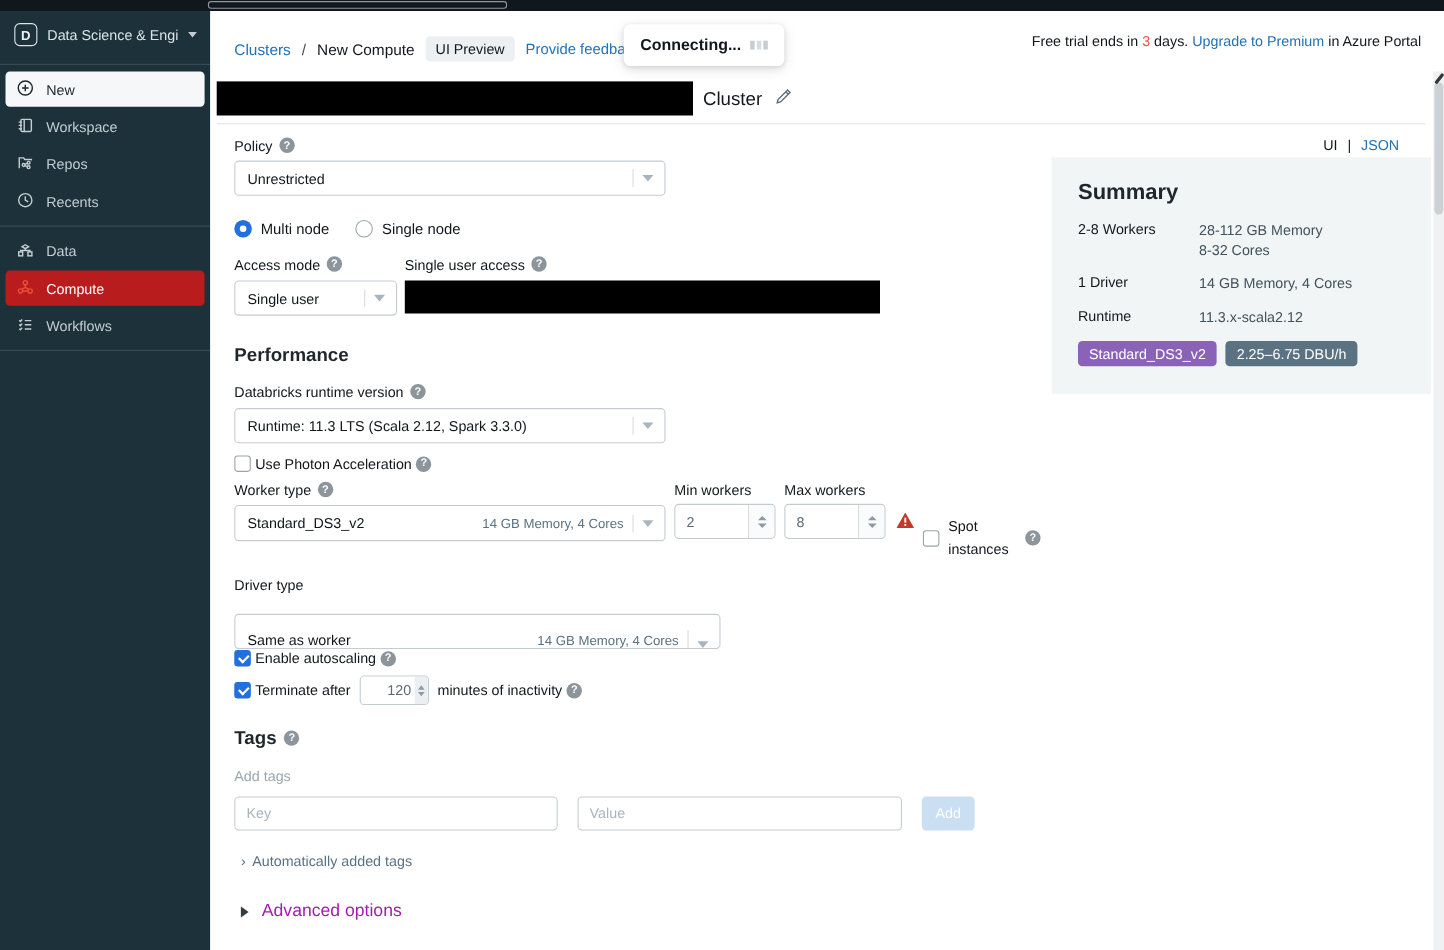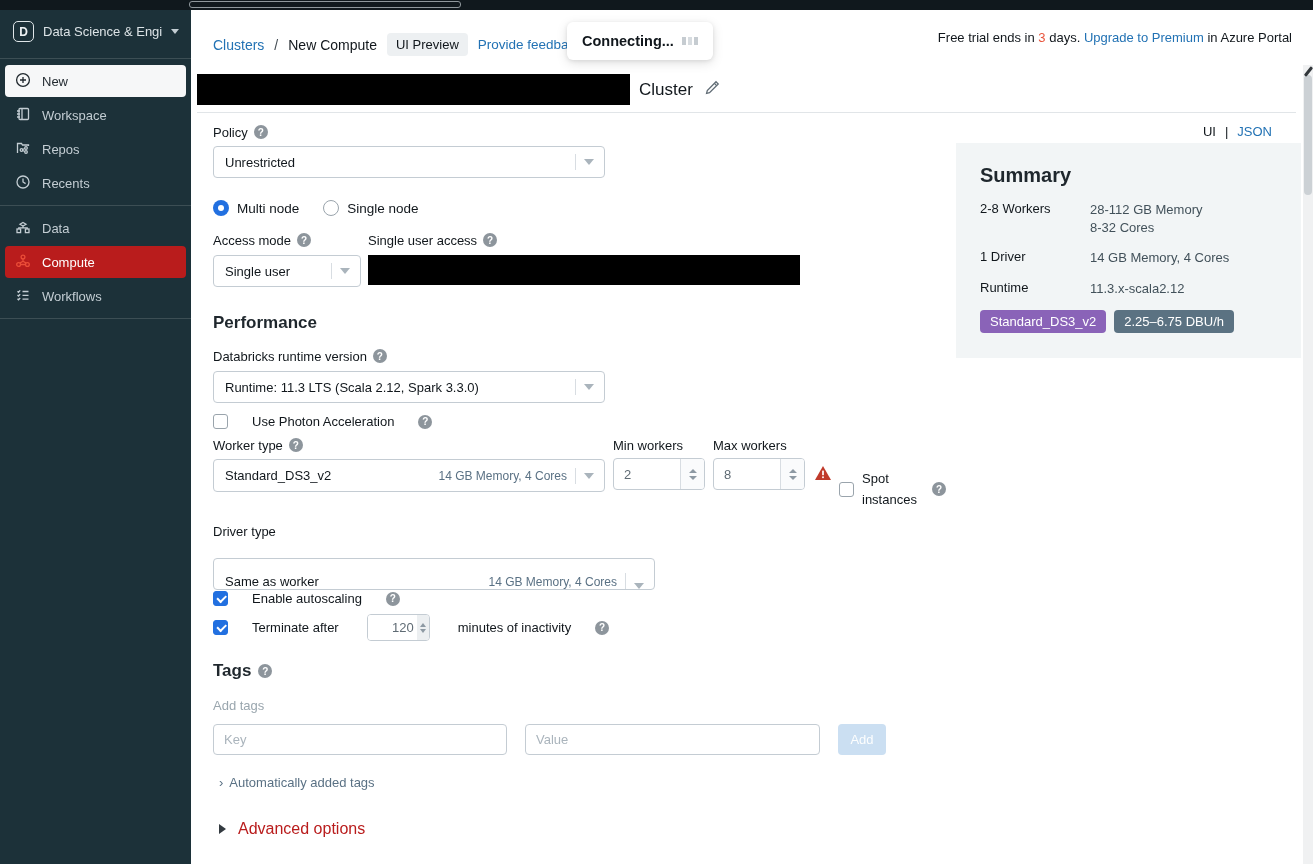--- a/index.html
+++ b/index.html
@@ -75,21 +75,21 @@
 
   .radio-row { position:absolute; left:213px; top:200px; display:flex; align-items:center; gap:24px; font-size:13.5px; }
   .radio-opt { display:flex; align-items:center; gap:8px; cursor:pointer; }
   .radio { width:16px; height:16px; border-radius:50%; border:1px solid #9aa4ac; position:relative; flex:none; background:#fff; }
   .radio.selected { border:none; background:#2270e0; }
   .radio.selected::after { content:""; position:absolute; left:5px; top:5px; width:6px; height:6px; border-radius:50%; background:#fff; }
 
   .checkbox { width:15px; height:15px; border:1px solid #9aa4ac; border-radius:3px; background:#fff; position:relative; flex:none; cursor:pointer; }
   .checkbox.checked { background:#2270e0; border-color:#2270e0; }
   .checkbox.checked::after { content:""; position:absolute; left:2.5px; top:3.2px; width:7px; height:3.5px; border-left:2px solid #fff; border-bottom:2px solid #fff; transform:rotate(-45deg); }
-  .check-row { position:absolute; display:flex; align-items:center; gap:24px; font-size:13px; color:#11171c; }
+  .check-row { position:absolute; display:flex; align-items:center; gap:4px; font-size:13px; color:#11171c; }
 
   .redaction { position:absolute; background:#000; }
 
   .section-heading { position:absolute; font-size:17px; font-weight:700; color:#1f272d; display:flex; align-items:center; gap:7px; }
 
   .numbox { position:absolute; height:32px; border:1px solid #c4ccd3; border-radius:4px; background:#fff; display:flex; overflow:hidden; }
   .numbox input { border:none; outline:none; flex:1; min-width:0; padding:0 6px 0 10px; font-size:13px; color:#5f6b74; font-family:inherit; background:transparent; }
   .spin { width:24px; border-left:1px solid #d8dde2; background:#fafbfc; display:flex; flex-direction:column; align-items:center; justify-content:center; gap:3px; cursor:pointer; }
   .spin i { width:0; height:0; border-left:4px solid transparent; border-right:4px solid transparent; display:block; }
   .spin .up { border-bottom:4px solid #8d99a3; }
@@ -107,21 +107,21 @@
 
   .tag-input { position:absolute; height:31px; border:1px solid #c4ccd3; border-radius:4px; padding:0 10px; font-size:13px; color:#11171c; outline:none; font-family:inherit; }
   .tag-input::placeholder { color:#aab4bc; }
   .add-btn { position:absolute; left:838px; top:724px; width:48px; height:31px; background:#cbdff2; color:#fdfefe; border:none; border-radius:4px; font-size:13px; font-family:inherit; cursor:default; }
 
   .addtags-label { position:absolute; left:213px; top:698px; font-size:13px; color:#9aa6ae; }
 
   .autotags { position:absolute; left:219px; top:775px; font-size:13px; color:#5a7184; display:flex; align-items:center; gap:6px; cursor:pointer; }
   .autotags .gt { font-size:13px; color:#5a7184; }
 
-  .advanced { position:absolute; left:219px; top:820px; font-size:16px; color:#b91c1c; display:flex; align-items:center; gap:12px; cursor:pointer; }
+  .advanced { position:absolute; left:219px; top:820px; font-size:16px; color:#a21caf; display:flex; align-items:center; gap:12px; cursor:pointer; }
   .tri-right { width:0; height:0; border-top:5px solid transparent; border-bottom:5px solid transparent; border-left:7px solid #333a40; }
 
   
   .scrollbar { position:absolute; right:0; top:65px; bottom:0; width:10px; background:#f0f1f2; }
   .scroll-thumb { position:absolute; right:1px; top:10px; width:8px; height:120px; background:#ccd1d5; border-radius:4px; }
   .scroll-mark { position:absolute; right:3px; top:66px; width:3px; height:11px; background:#33383c; transform:rotate(38deg); border-radius:1px; }
 </style>
 </head>
 <body>
 

